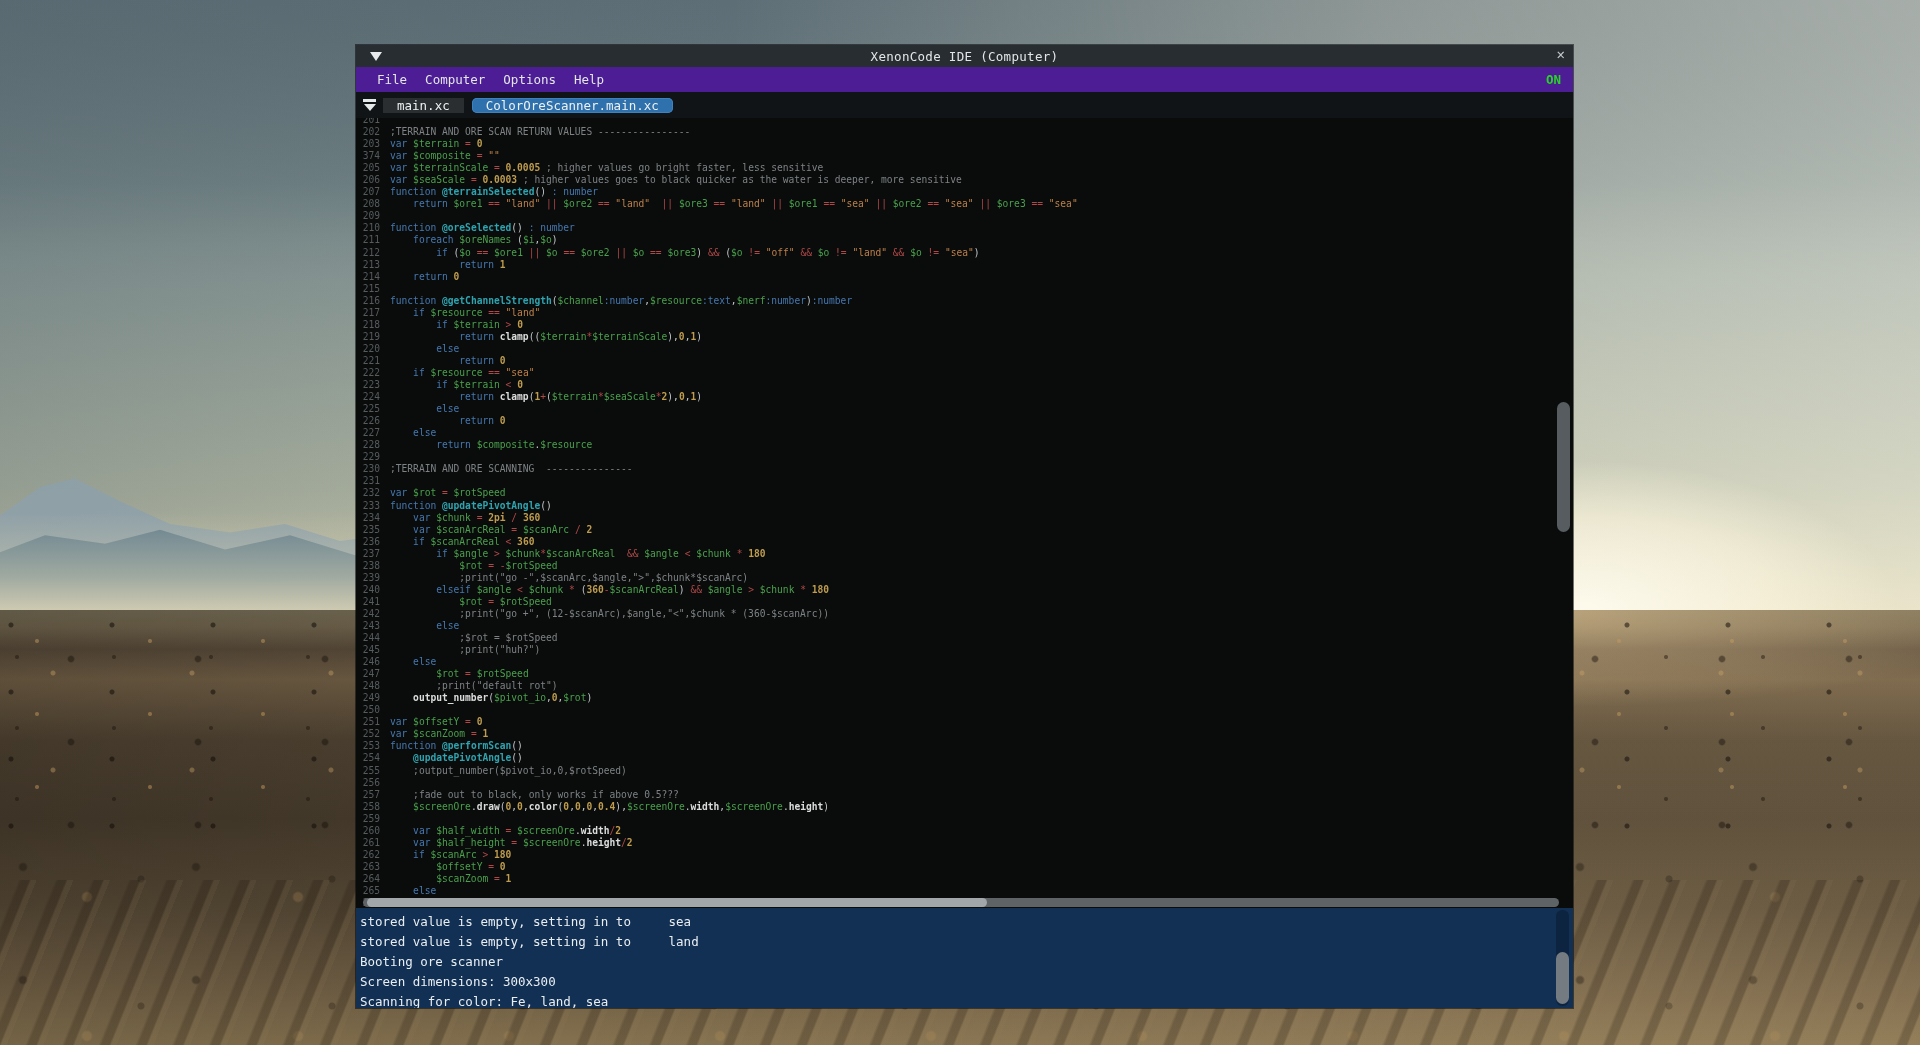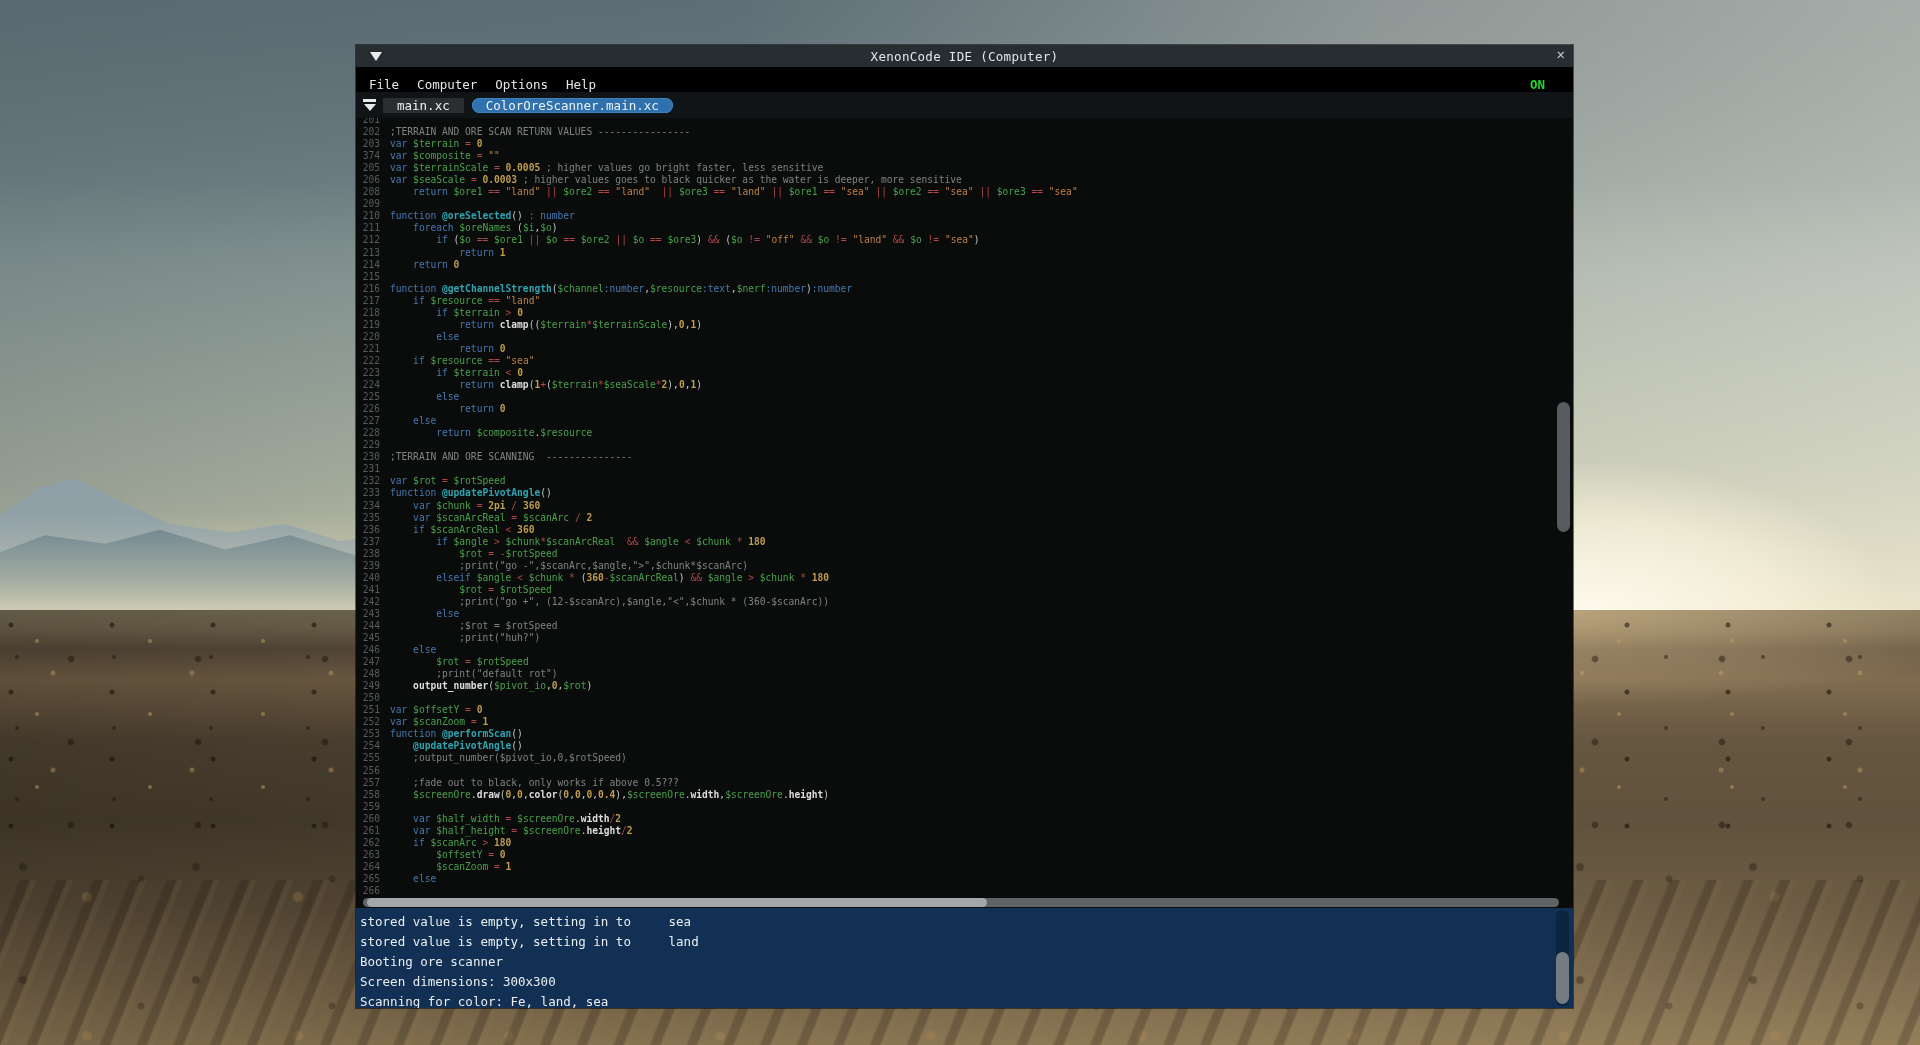--- a/index.html
+++ b/index.html
@@ -45,30 +45,30 @@
 
   
   .window{position:absolute;left:356px;top:45px;width:1217px;height:963px;
     display:flex;flex-direction:column;box-shadow:0 0 0 1px rgba(5,8,10,.55);}
 
   .title-bar{height:22px;background:#282d31;position:relative;display:flex;align-items:center;flex:none}
   .win-caret{margin-left:14px;width:0;height:0;border-left:6px solid transparent;border-right:6px solid transparent;border-top:9px solid #e8eaeb}
   .win-title{position:absolute;left:0;right:0;text-align:center;color:#e2e6e8;font-size:12.5px;letter-spacing:.3px}
   .close-x{position:absolute;right:8px;top:1px;color:#c3c8cb;font-size:14px;cursor:default}
 
-  .menu-bar{height:25px;background:#000000;display:flex;align-items:flex-end;padding-left:13px;flex:none}
+  .menu-bar{height:25px;background:#4c1d95;display:flex;align-items:center;padding-left:21px;flex:none}
   .menu-item{color:#e4e7e9;font-size:12.5px;margin-right:18px}
-  .power-indicator{margin-left:auto;margin-right:28px;color:#27d427;font-weight:bold;font-size:12.5px}
+  .power-indicator{margin-left:auto;margin-right:12px;color:#27d427;font-weight:bold;font-size:12.5px}
 
   .tab-bar{height:26px;background:#111416;display:flex;align-items:center;flex:none}
   .tab-scroll-btn{width:27px;display:flex;flex-direction:column;align-items:center;justify-content:center}
   .tab-scroll-btn .bar{width:13px;height:3px;background:#e6e9ea;margin-bottom:2px}
   .tab-scroll-btn .tri{width:0;height:0;border-left:6.5px solid transparent;border-right:6.5px solid transparent;border-top:7px solid #e6e9ea}
   .tab{display:flex;align-items:center;padding:0 14px;font-size:12.5px;color:#eef1f2;background:#2a2e31;margin-right:8px;white-space:pre}
-  .tab.active{background:#2f71ad;border-radius:12px;box-shadow:inset 0 0 0 1px #3d82bf}
+  .tab.active{background:#2f71ad;border-radius:5px;box-shadow:inset 0 0 0 1px #3d82bf}
 
   .code-area{height:790px;background:#0a0c0c;position:relative;overflow:hidden;flex:none}
   .code-lines{position:absolute;top:-4px;left:0;right:8px}
   .code-line{display:flex;height:12.05px;line-height:12.05px;font-size:9.6px;white-space:pre}
   .ln{width:24px;text-align:right;color:#565b5e;flex:none}
   .ct{margin-left:10px}
   .tk-k{color:#4678b0}
   .tk-v{color:#4aa04c}
   .tk-f{color:#2fa3af;font-weight:bold}
   .tk-o{color:#b04848}
@@ -131,20 +131,21 @@
   </div>
 
   <div class="code-area">
     <div class="code-lines">
         <div class="code-line"><span class="ln">201</span><span class="ct"></span></div>
         <div class="code-line"><span class="ln">202</span><span class="ct"><span class="tk-c">;TERRAIN AND ORE SCAN RETURN VALUES ----------------</span></span></div>
         <div class="code-line"><span class="ln">203</span><span class="ct"><span class="tk-k">var</span><span class="tk-p"> </span><span class="tk-v">$terrain</span><span class="tk-p"> </span><span class="tk-o">=</span><span class="tk-p"> </span><span class="tk-n">0</span></span></div>
         <div class="code-line"><span class="ln">374</span><span class="ct"><span class="tk-k">var</span><span class="tk-p"> </span><span class="tk-v">$composite</span><span class="tk-p"> </span><span class="tk-o">=</span><span class="tk-p"> </span><span class="tk-s">""</span></span></div>
         <div class="code-line"><span class="ln">205</span><span class="ct"><span class="tk-k">var</span><span class="tk-p"> </span><span class="tk-v">$terrainScale</span><span class="tk-p"> </span><span class="tk-o">=</span><span class="tk-p"> </span><span class="tk-n">0.0005</span><span class="tk-p"> </span><span class="tk-c">; higher values go bright faster, less sensitive</span></span></div>
         <div class="code-line"><span class="ln">206</span><span class="ct"><span class="tk-k">var</span><span class="tk-p"> </span><span class="tk-v">$seaScale</span><span class="tk-p"> </span><span class="tk-o">=</span><span class="tk-p"> </span><span class="tk-n">0.0003</span><span class="tk-p"> </span><span class="tk-c">; higher values goes to black quicker as the water is deeper, more sensitive</span></span></div>
+        <div class="code-line"><span class="ln">207</span><span class="ct"><span class="tk-k">function</span><span class="tk-p"> </span><span class="tk-f">@terrainSelected</span><span class="tk-p">() </span><span class="tk-k">: number</span></span></div>
         <div class="code-line"><span class="ln">208</span><span class="ct"><span class="tk-p">    </span><span class="tk-k">return</span><span class="tk-p"> </span><span class="tk-v">$ore1</span><span class="tk-p"> </span><span class="tk-o">==</span><span class="tk-p"> </span><span class="tk-s">"land"</span><span class="tk-p"> </span><span class="tk-o">||</span><span class="tk-p"> </span><span class="tk-v">$ore2</span><span class="tk-p"> </span><span class="tk-o">==</span><span class="tk-p"> </span><span class="tk-s">"land"</span><span class="tk-p">  </span><span class="tk-o">||</span><span class="tk-p"> </span><span class="tk-v">$ore3</span><span class="tk-p"> </span><span class="tk-o">==</span><span class="tk-p"> </span><span class="tk-s">"land"</span><span class="tk-p"> </span><span class="tk-o">||</span><span class="tk-p"> </span><span class="tk-v">$ore1</span><span class="tk-p"> </span><span class="tk-o">==</span><span class="tk-p"> </span><span class="tk-s">"sea"</span><span class="tk-p"> </span><span class="tk-o">||</span><span class="tk-p"> </span><span class="tk-v">$ore2</span><span class="tk-p"> </span><span class="tk-o">==</span><span class="tk-p"> </span><span class="tk-s">"sea"</span><span class="tk-p"> </span><span class="tk-o">||</span><span class="tk-p"> </span><span class="tk-v">$ore3</span><span class="tk-p"> </span><span class="tk-o">==</span><span class="tk-p"> </span><span class="tk-s">"sea"</span></span></div>
         <div class="code-line"><span class="ln">209</span><span class="ct"></span></div>
         <div class="code-line"><span class="ln">210</span><span class="ct"><span class="tk-k">function</span><span class="tk-p"> </span><span class="tk-f">@oreSelected</span><span class="tk-p">() </span><span class="tk-k">: number</span></span></div>
         <div class="code-line"><span class="ln">211</span><span class="ct"><span class="tk-p">    </span><span class="tk-k">foreach</span><span class="tk-p"> </span><span class="tk-v">$oreNames</span><span class="tk-p"> (</span><span class="tk-v">$i</span><span class="tk-p">,</span><span class="tk-v">$o</span><span class="tk-p">)</span></span></div>
         <div class="code-line"><span class="ln">212</span><span class="ct"><span class="tk-p">        </span><span class="tk-k">if</span><span class="tk-p"> (</span><span class="tk-v">$o</span><span class="tk-p"> </span><span class="tk-o">==</span><span class="tk-p"> </span><span class="tk-v">$ore1</span><span class="tk-p"> </span><span class="tk-o">||</span><span class="tk-p"> </span><span class="tk-v">$o</span><span class="tk-p"> </span><span class="tk-o">==</span><span class="tk-p"> </span><span class="tk-v">$ore2</span><span class="tk-p"> </span><span class="tk-o">||</span><span class="tk-p"> </span><span class="tk-v">$o</span><span class="tk-p"> </span><span class="tk-o">==</span><span class="tk-p"> </span><span class="tk-v">$ore3</span><span class="tk-p">) </span><span class="tk-o">&amp;&amp;</span><span class="tk-p"> (</span><span class="tk-v">$o</span><span class="tk-p"> </span><span class="tk-o">!=</span><span class="tk-p"> </span><span class="tk-s">"off"</span><span class="tk-p"> </span><span class="tk-o">&amp;&amp;</span><span class="tk-p"> </span><span class="tk-v">$o</span><span class="tk-p"> </span><span class="tk-o">!=</span><span class="tk-p"> </span><span class="tk-s">"land"</span><span class="tk-p"> </span><span class="tk-o">&amp;&amp;</span><span class="tk-p"> </span><span class="tk-v">$o</span><span class="tk-p"> </span><span class="tk-o">!=</span><span class="tk-p"> </span><span class="tk-s">"sea"</span><span class="tk-p">)</span></span></div>
         <div class="code-line"><span class="ln">213</span><span class="ct"><span class="tk-p">            </span><span class="tk-k">return</span><span class="tk-p"> </span><span class="tk-n">1</span></span></div>
         <div class="code-line"><span class="ln">214</span><span class="ct"><span class="tk-p">    </span><span class="tk-k">return</span><span class="tk-p"> </span><span class="tk-n">0</span></span></div>
         <div class="code-line"><span class="ln">215</span><span class="ct"></span></div>
         <div class="code-line"><span class="ln">216</span><span class="ct"><span class="tk-k">function</span><span class="tk-p"> </span><span class="tk-f">@getChannelStrength</span><span class="tk-p">(</span><span class="tk-v">$channel</span><span class="tk-k">:number</span><span class="tk-p">,</span><span class="tk-v">$resource</span><span class="tk-k">:text</span><span class="tk-p">,</span><span class="tk-v">$nerf</span><span class="tk-k">:number</span><span class="tk-p">)</span><span class="tk-k">:number</span></span></div>
         <div class="code-line"><span class="ln">217</span><span class="ct"><span class="tk-p">    </span><span class="tk-k">if</span><span class="tk-p"> </span><span class="tk-v">$resource</span><span class="tk-p"> </span><span class="tk-o">==</span><span class="tk-p"> </span><span class="tk-s">"land"</span></span></div>

